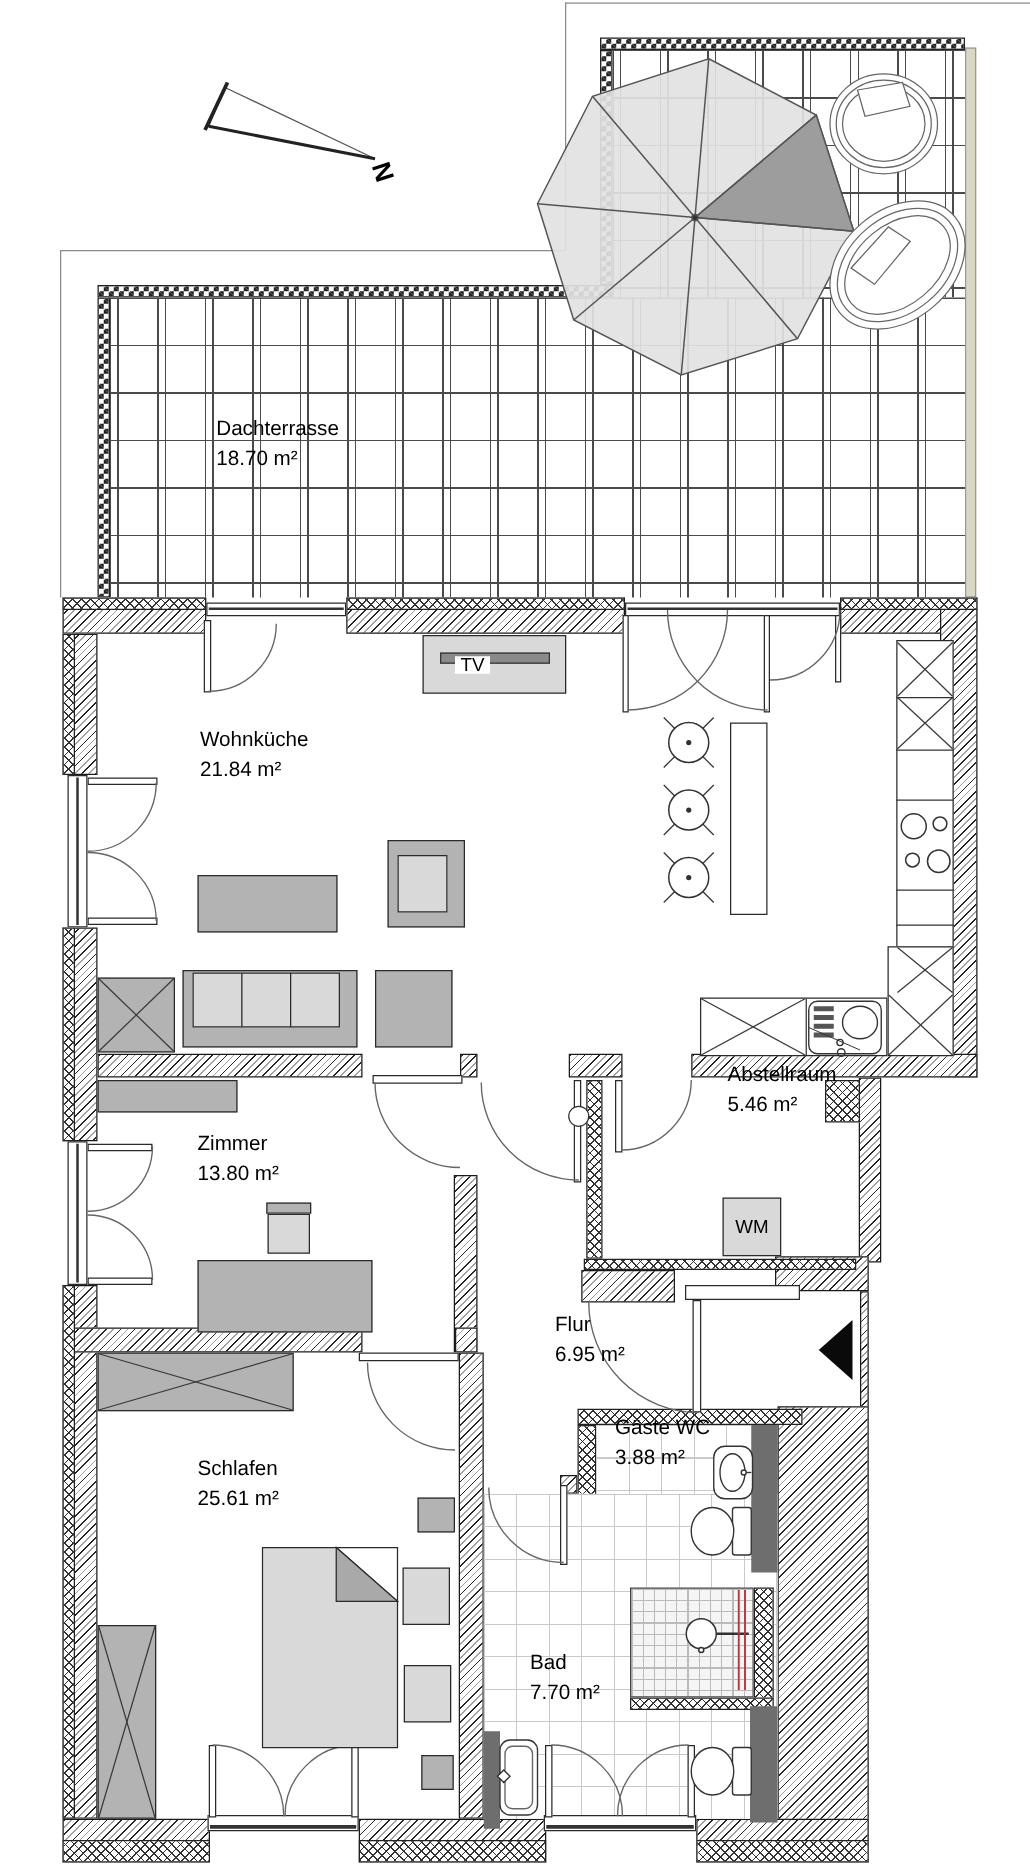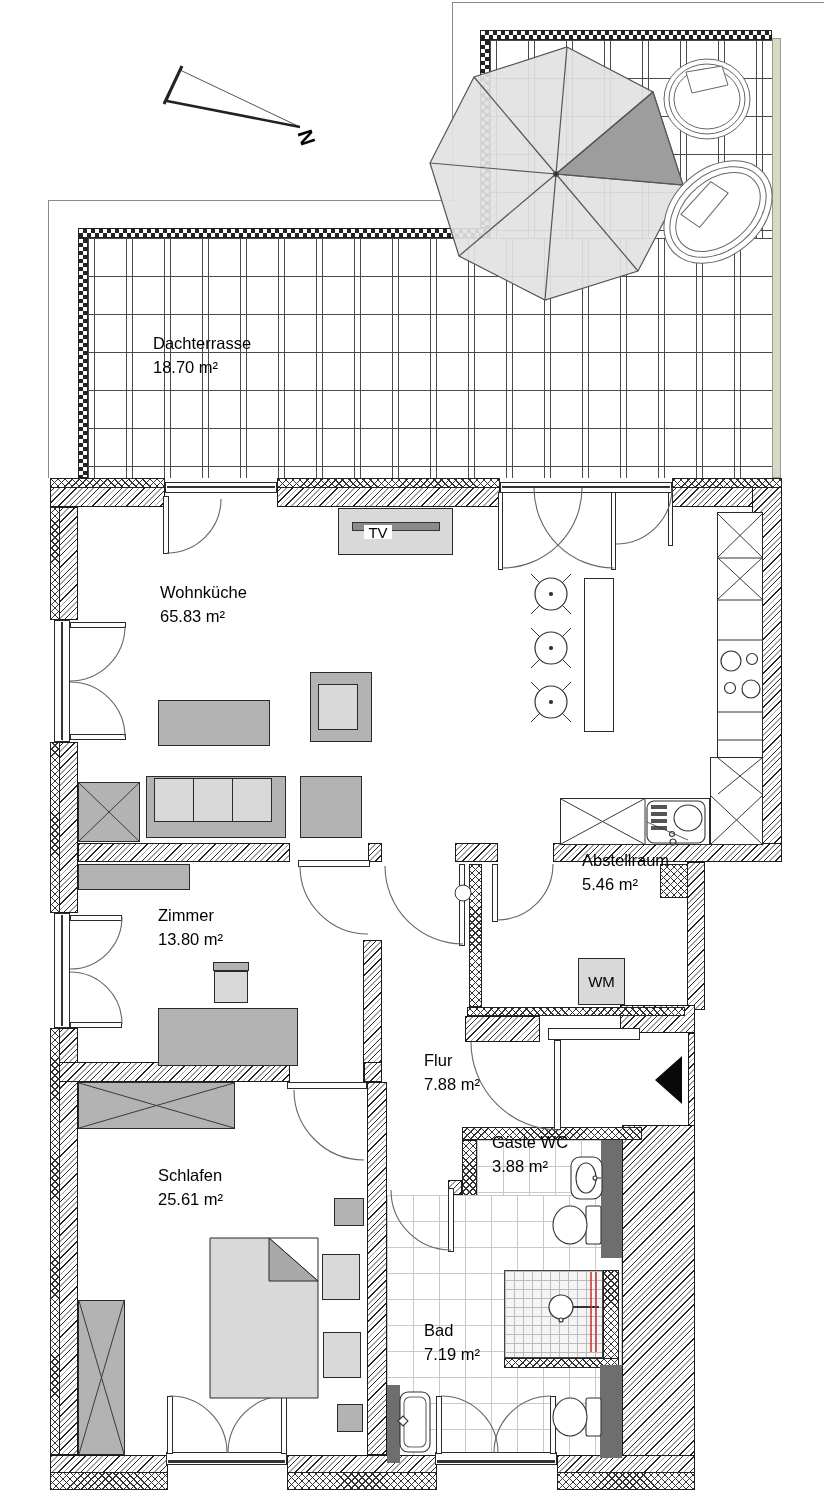--- a/index.html
+++ b/index.html
@@ -328,51 +328,51 @@
     </g>
     <g fill="#fff" stroke="#333" stroke-width="1.1">
       <rect x="400" y="1392" width="30" height="60" rx="8"></rect>
       <rect x="404" y="1397" width="22" height="50" rx="6" fill="none" stroke="#666"></rect>
       <polygon points="398,1421 403,1416 408,1421 403,1426"></polygon>
     </g>
 
     <polygon points="655,1080 682,1056 682,1104" fill="#0a0a0a"></polygon>
   </svg>
 
-  <div class="room-label" style="left:153px;top:331px">
+  <div class="room-label" style="left:173px;top:331px">
     <span>Dachterrasse</span>
       <span>18.70 m²</span>
   </div>
   <div class="room-label" style="left:160px;top:580px">
     <span>Wohnküche</span>
-      <span>65.83 m²</span>
+      <span>21.84 m²</span>
   </div>
   <div class="room-label" style="left:158px;top:903px">
     <span>Zimmer</span>
       <span>13.80 m²</span>
   </div>
   <div class="room-label" style="left:582px;top:848px">
     <span>Abstellraum</span>
       <span>5.46 m²</span>
   </div>
-  <div class="room-label" style="left:424px;top:1048px">
+  <div class="room-label" style="left:444px;top:1048px">
     <span>Flur</span>
-      <span>7.88 m²</span>
+      <span>6.95 m²</span>
   </div>
   <div class="room-label" style="left:492px;top:1130px">
     <span>Gäste WC</span>
       <span>3.88 m²</span>
   </div>
   <div class="room-label" style="left:158px;top:1163px">
     <span>Schlafen</span>
       <span>25.61 m²</span>
   </div>
   <div class="room-label" style="left:424px;top:1318px">
     <span>Bad</span>
-      <span>7.19 m²</span>
+      <span>7.70 m²</span>
   </div>
   <div class="mini-label" style="left:364px;top:525px;width:28px;height:14px;background:#fff">
     <span>TV</span>
   </div>
   <div class="mini-label" style="left:578px;top:958px;width:47px;height:47px">
     <span>WM</span>
   </div>
 </div>
 
 </body></html>

